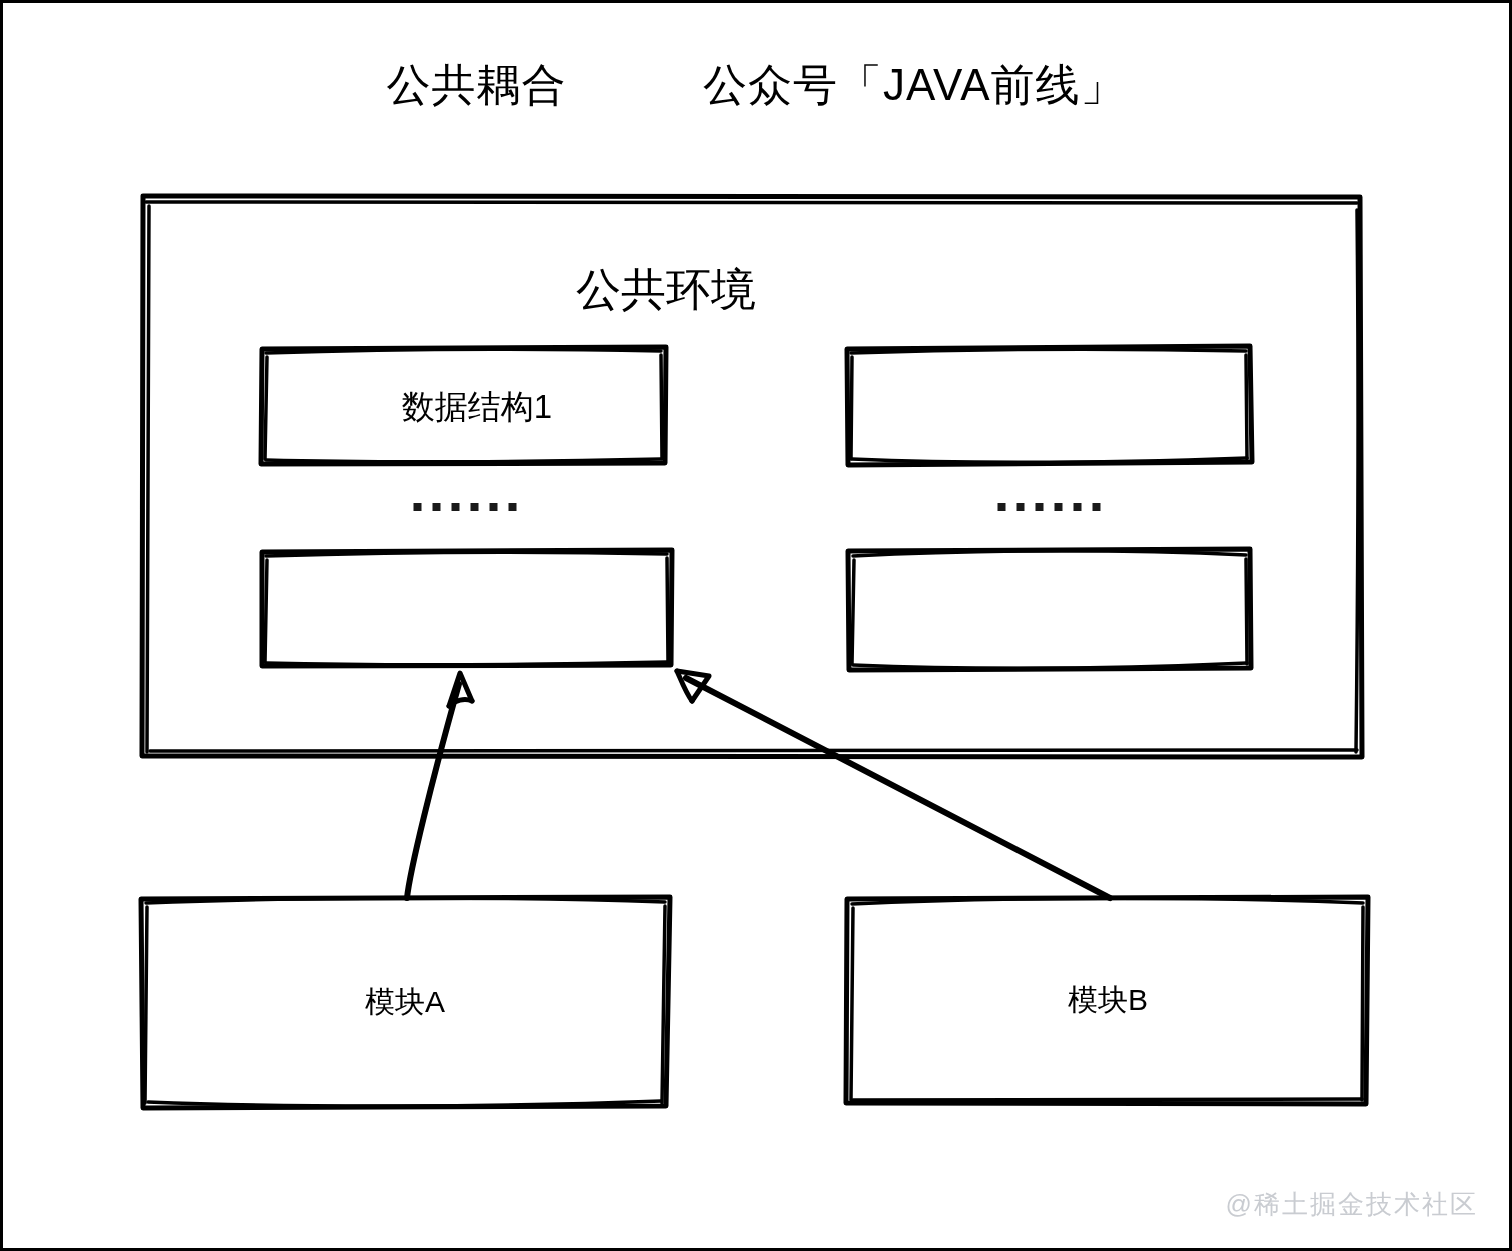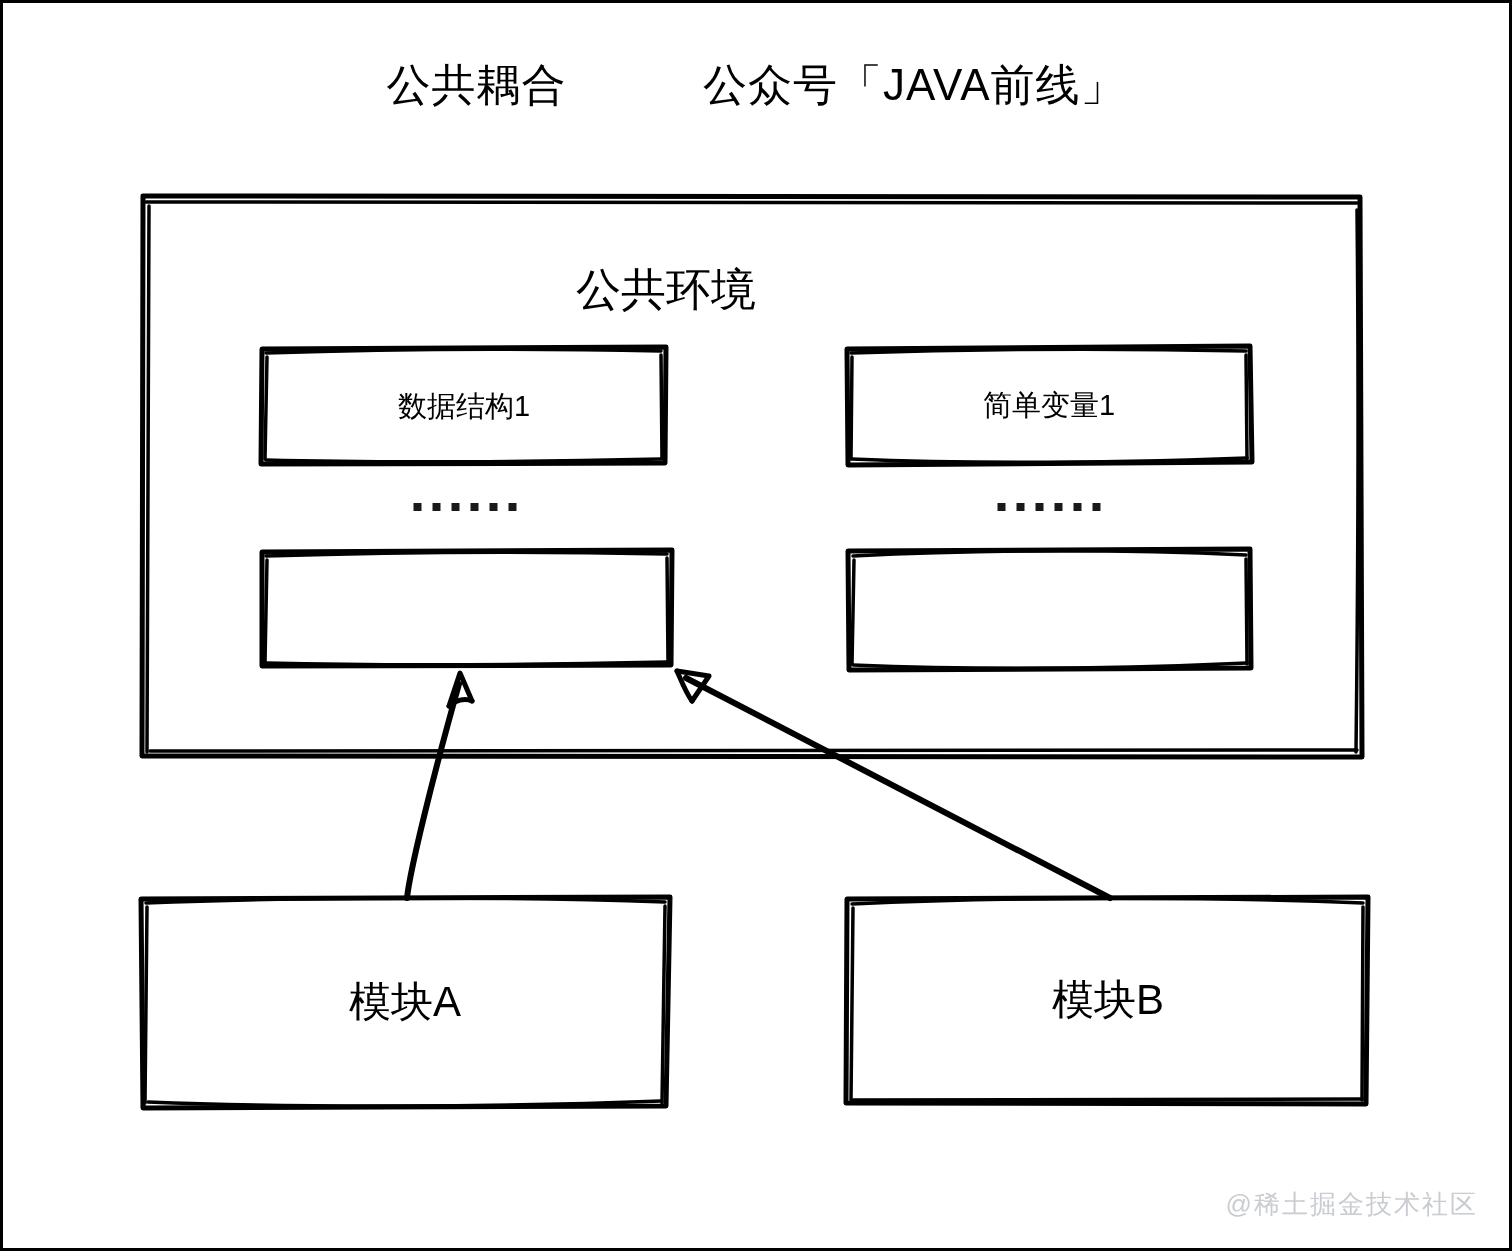--- a/index.html
+++ b/index.html
@@ -50,25 +50,26 @@
   .heading-row .h-gap { display: inline-block; width: 110px; }
   .env-title {
     left: 0;
     top: 228px;
     width: 1332px;
     text-align: center;
     font-size: 45px;
     margin-top: 39px;
   }
   .box-label {
-    font-size: 29px;
+    font-size: 33px;
     transform: translate(-50%, -50%);
+    margin-left: 13px;
   }
   .module-label {
-    font-size: 42px;
+    font-size: 30px;
     text-align: right;
     transform: translate(-50%, -50%);
   }
   .ellipsis-dots {
     position: absolute;
     transform: translate(-50%, -50%);
     display: flex;
     gap: 11px;
   }
   .ellipsis-dots span {
@@ -176,21 +177,20 @@
       <path class="ah" d="M677,671 L709,676 L692,701"></path>
       <path class="ah" d="M677,671 C681,680 686,693 692,701"></path>
     </g>
   </svg>
 
   <div class="label env-title">公共环境</div>
 
   <div class="label box-label" style="left:464px; top:406px;">数据结构1</div>
 
 
-  <div class="label box-label" style="left:1049px; top:405px;">简单变量1</div>
 
 
   <div class="ellipsis-dots" style="left:465px; top:507px;">
     <span></span>
       <span></span>
       <span></span>
       <span></span>
       <span></span>
       <span></span>
   </div>

